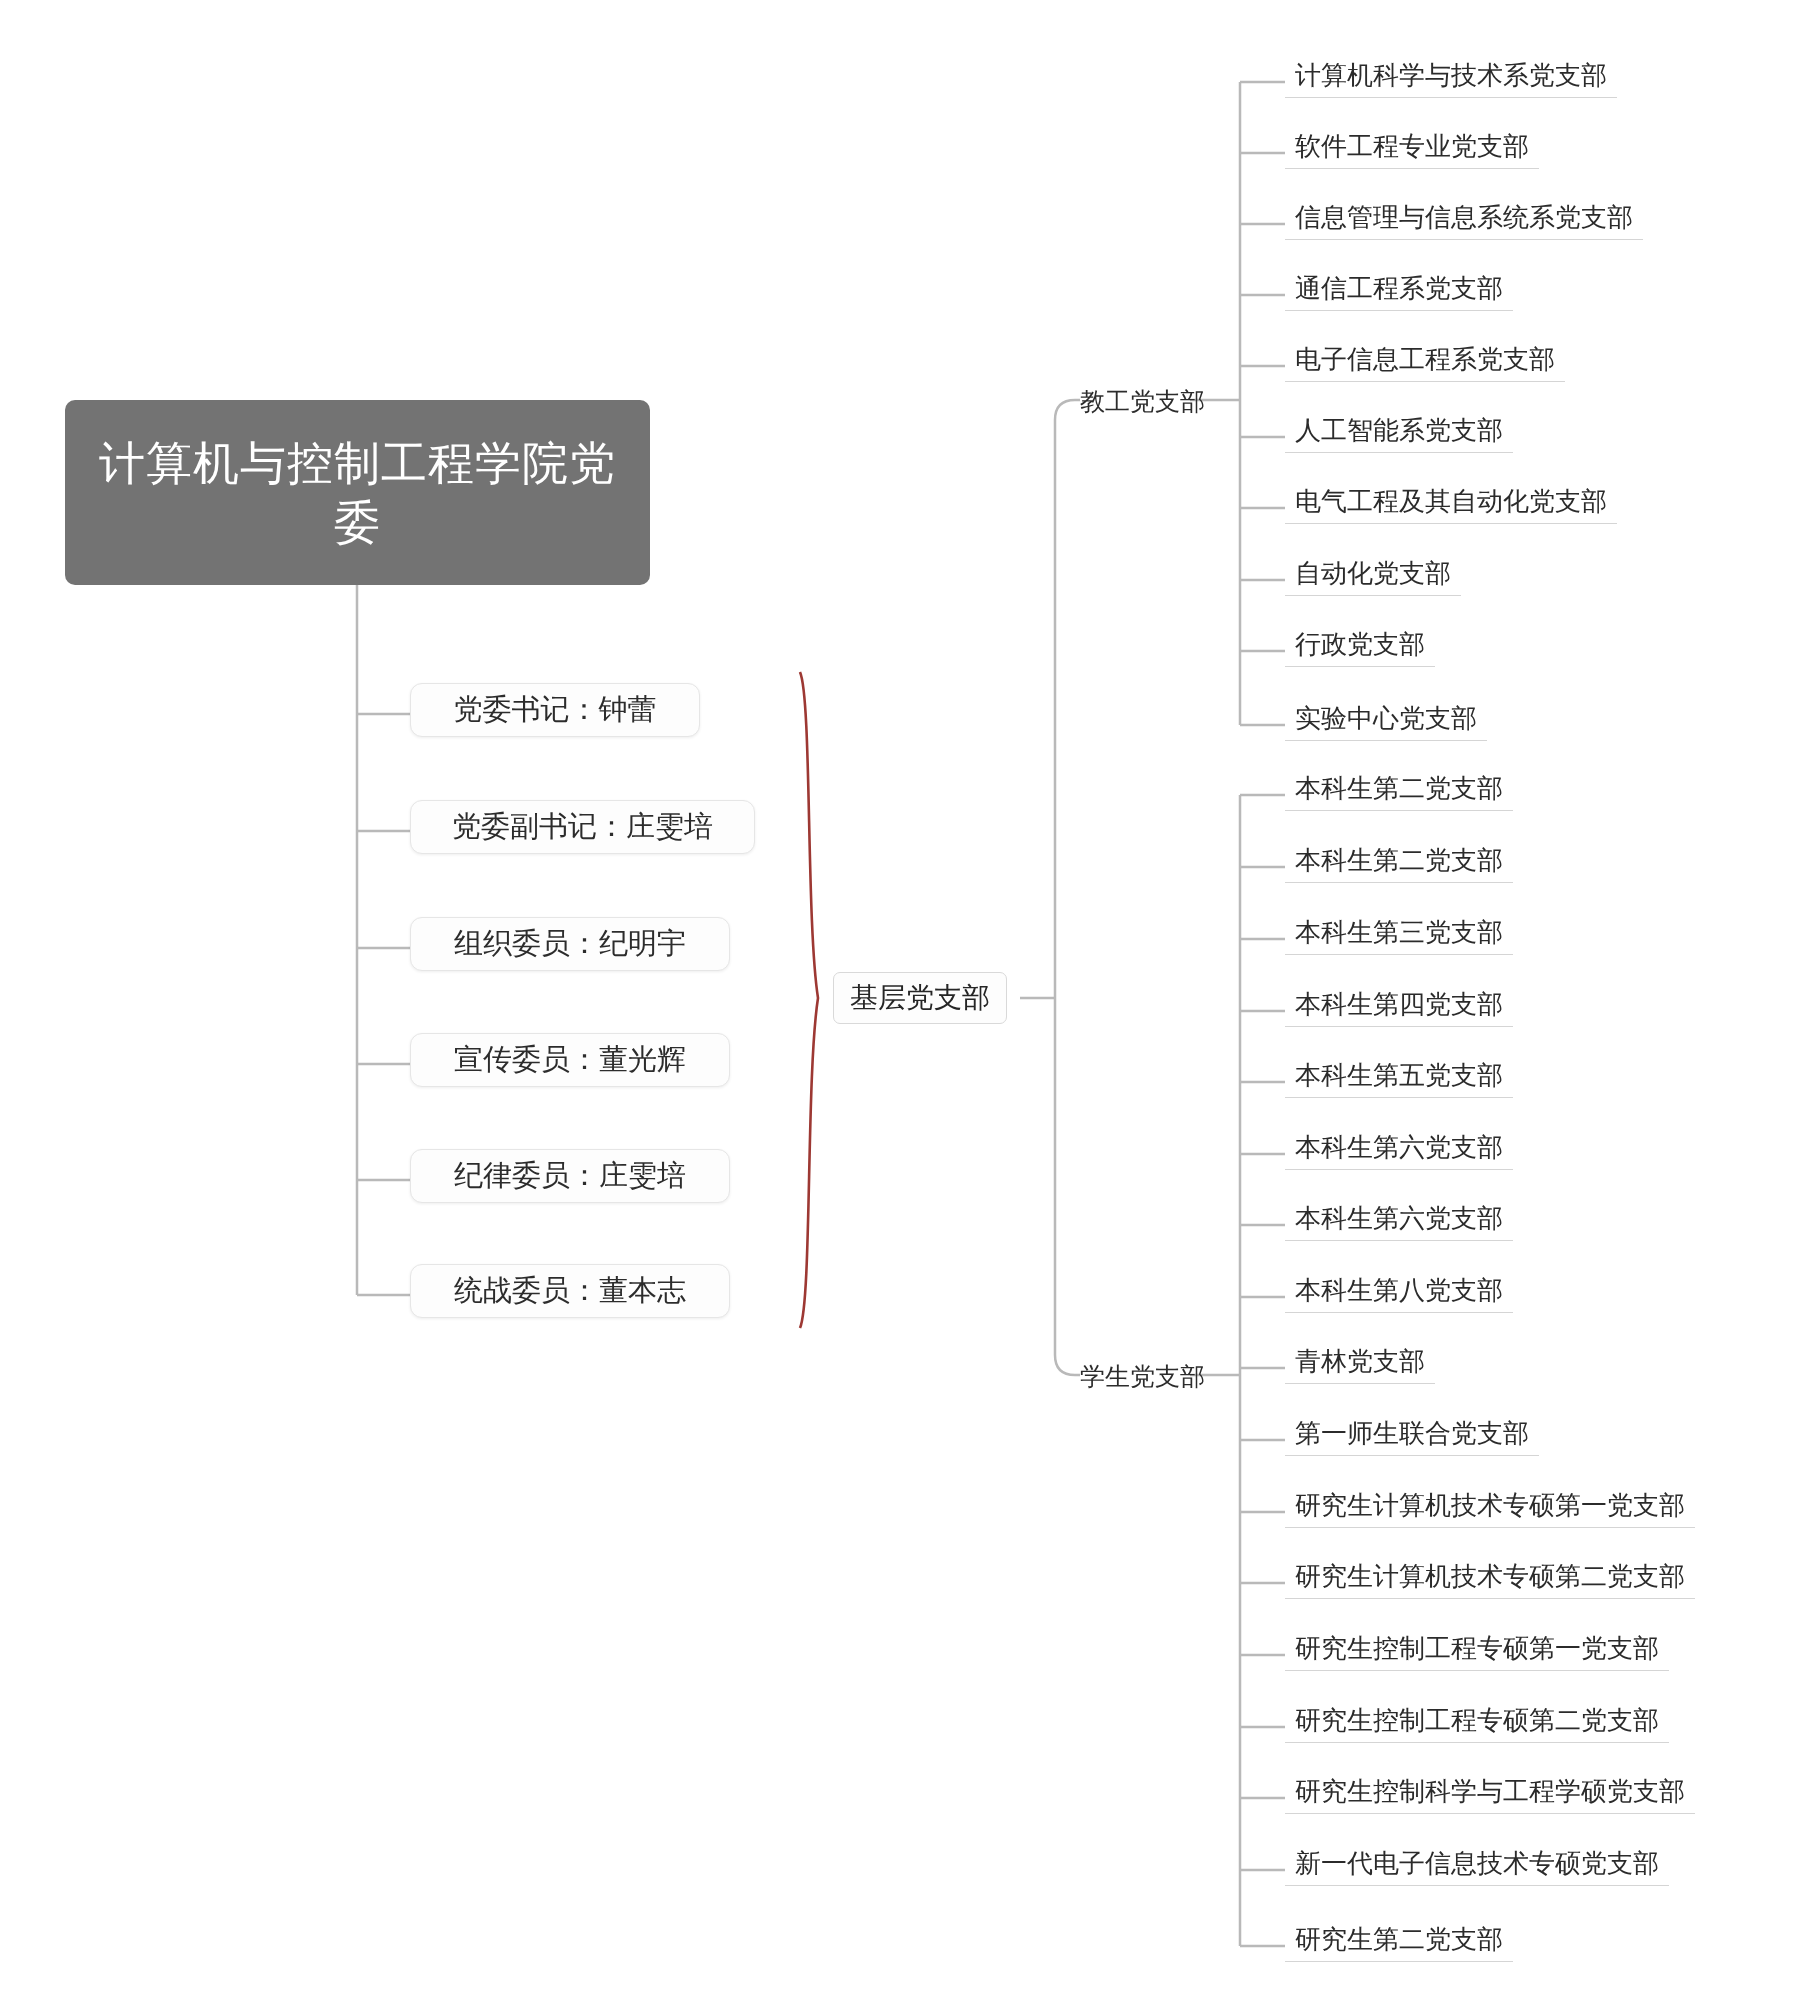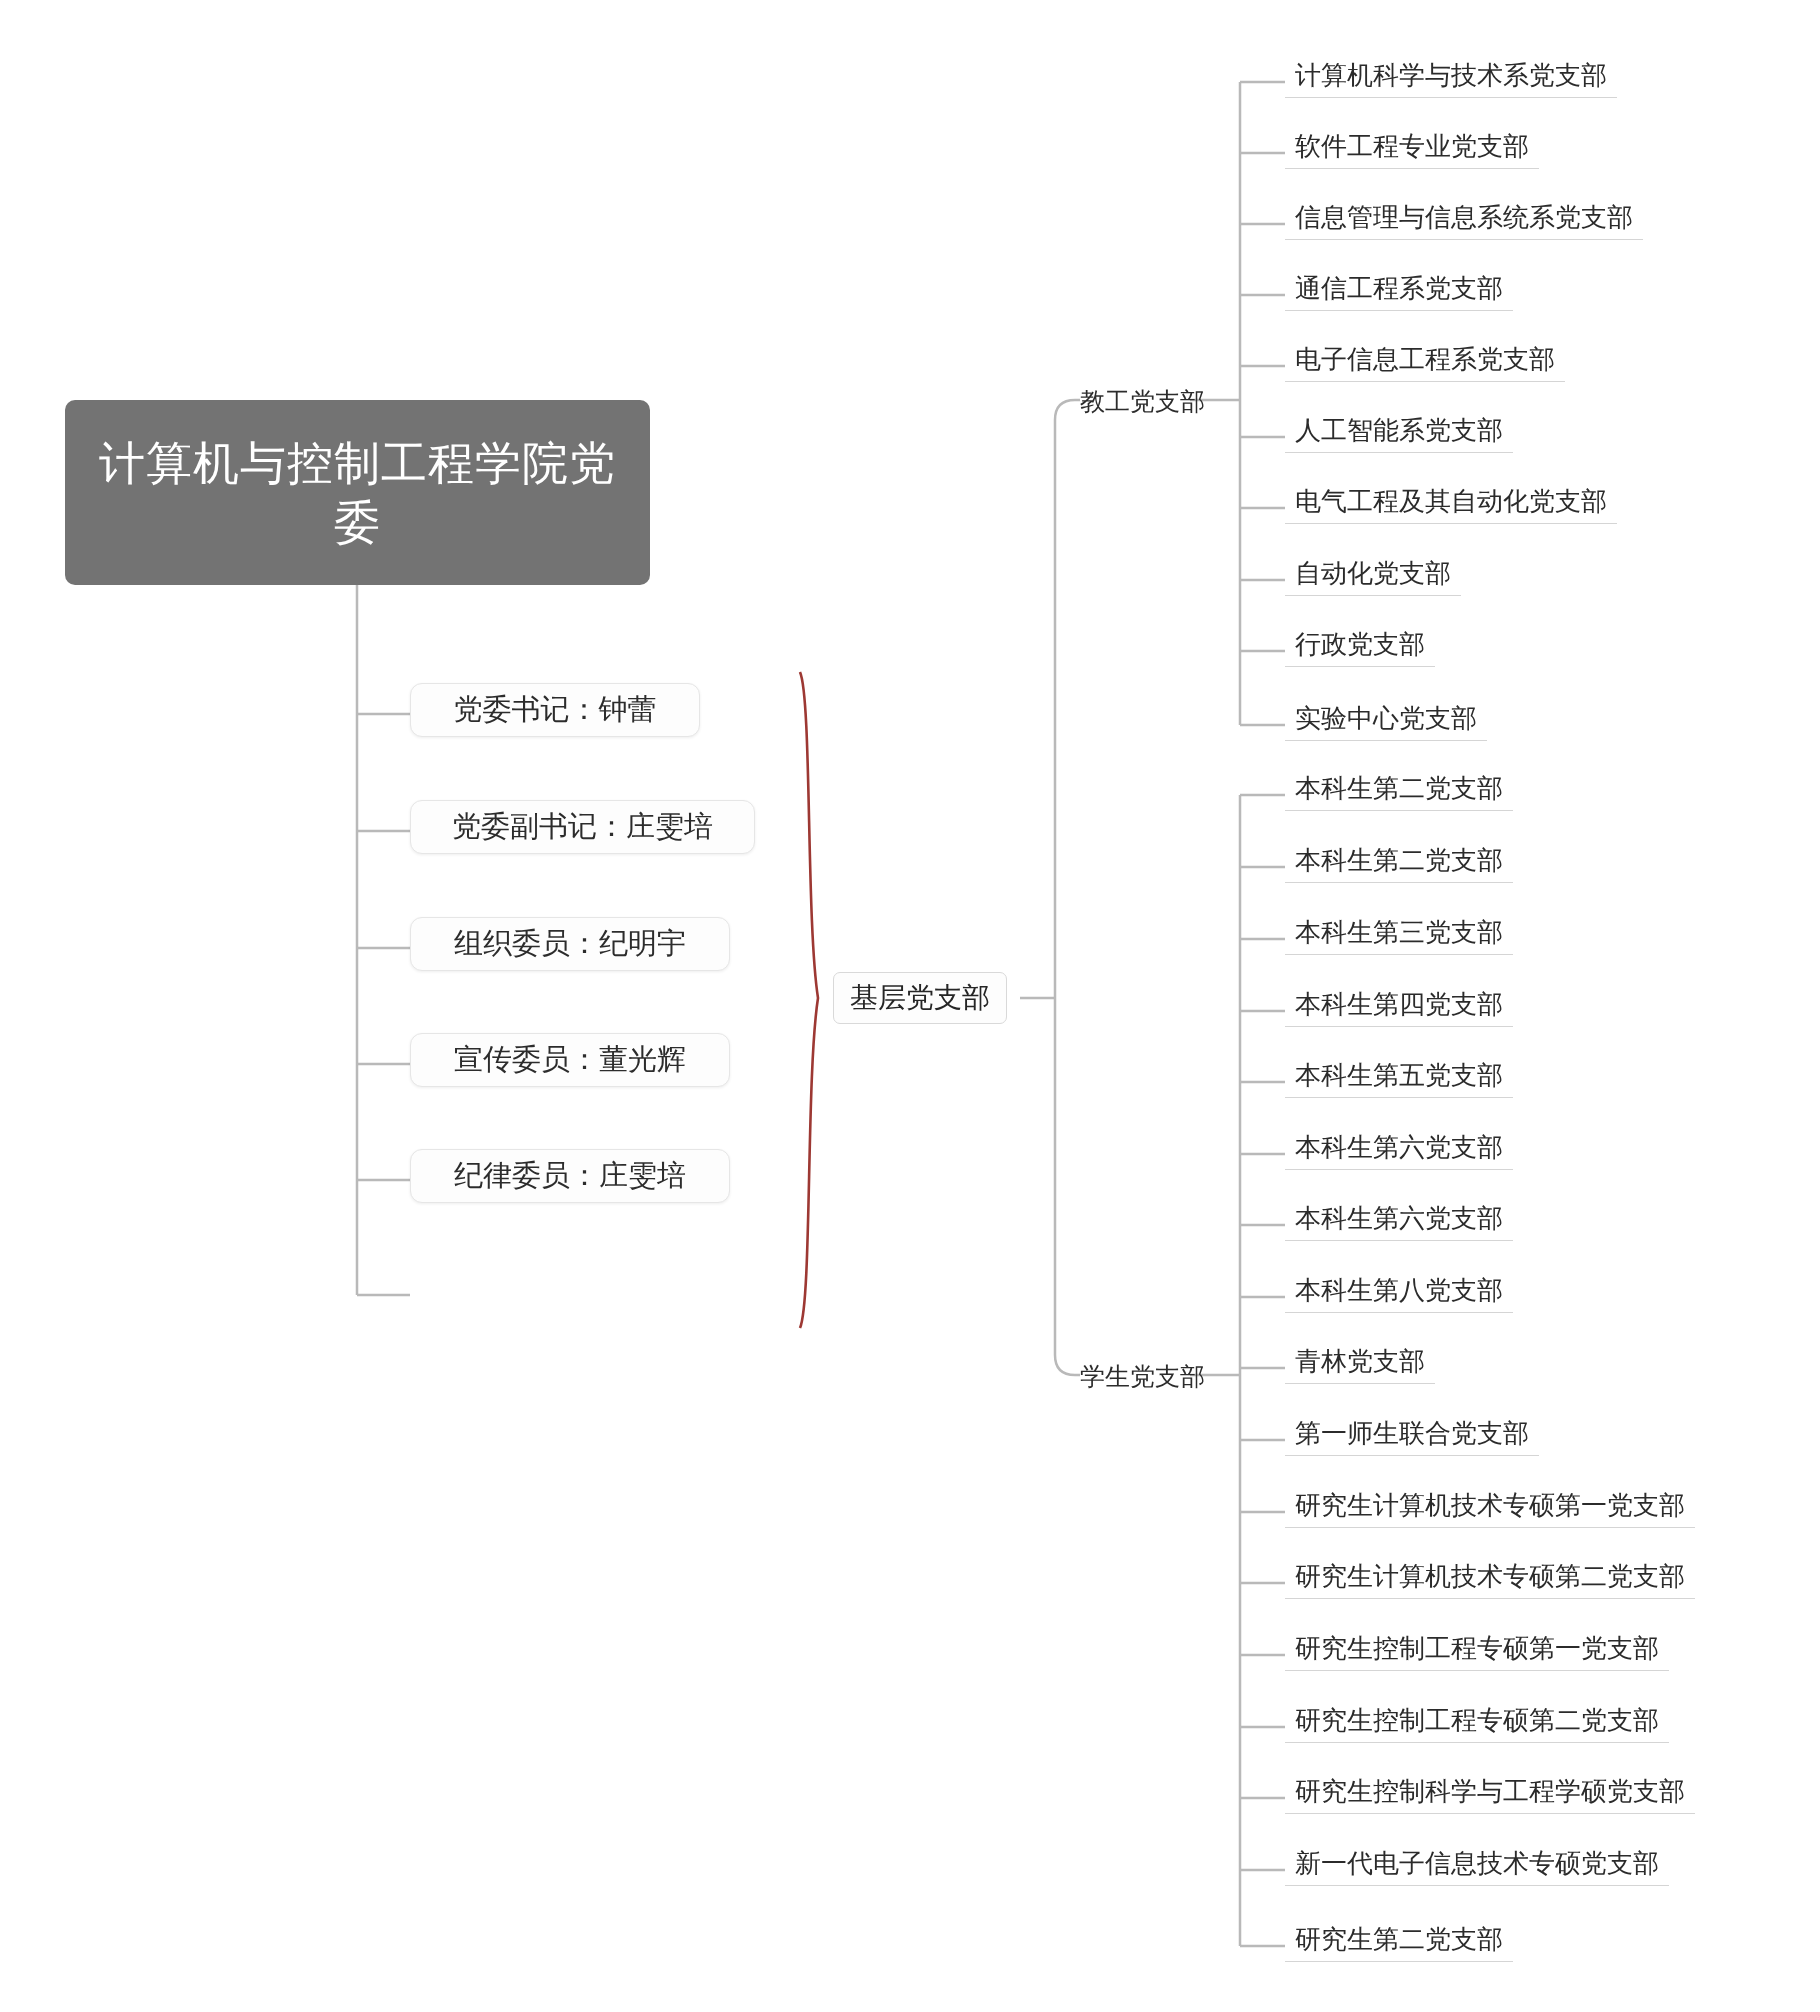--- a/index.html
+++ b/index.html
@@ -174,20 +174,23 @@
   </div>
   <div class="member-card" style="left:410px; top:917px; width:320px;">
     <span>组织委员：纪明宇</span>
   </div>
   <div class="member-card" style="left:410px; top:1033px; width:320px;">
     <span>宣传委员：董光辉</span>
   </div>
   <div class="member-card" style="left:410px; top:1149px; width:320px;">
     <span>纪律委员：庄雯培</span>
   </div>
+  <div class="member-card" style="left:410px; top:1264px; width:320px;">
+    <span>统战委员：董本志</span>
+  </div>
 
   <div class="mid-node">
     <span>基层党支部</span>
   </div>
 
   <div class="cat-label" style="left:1080px; top:385px;">
     <span>教工党支部</span>
   </div>
   <div class="cat-label" style="left:1080px; top:1360px;">
     <span>学生党支部</span>

